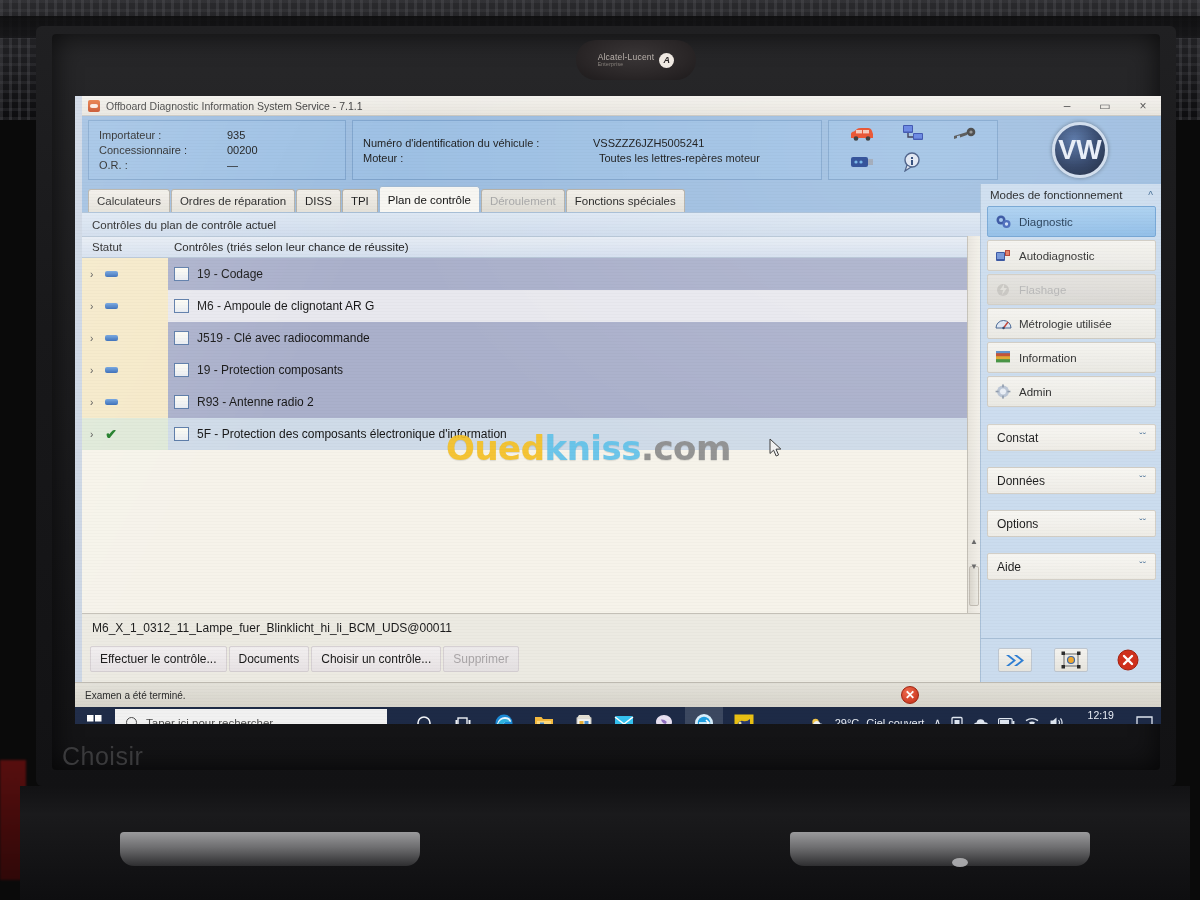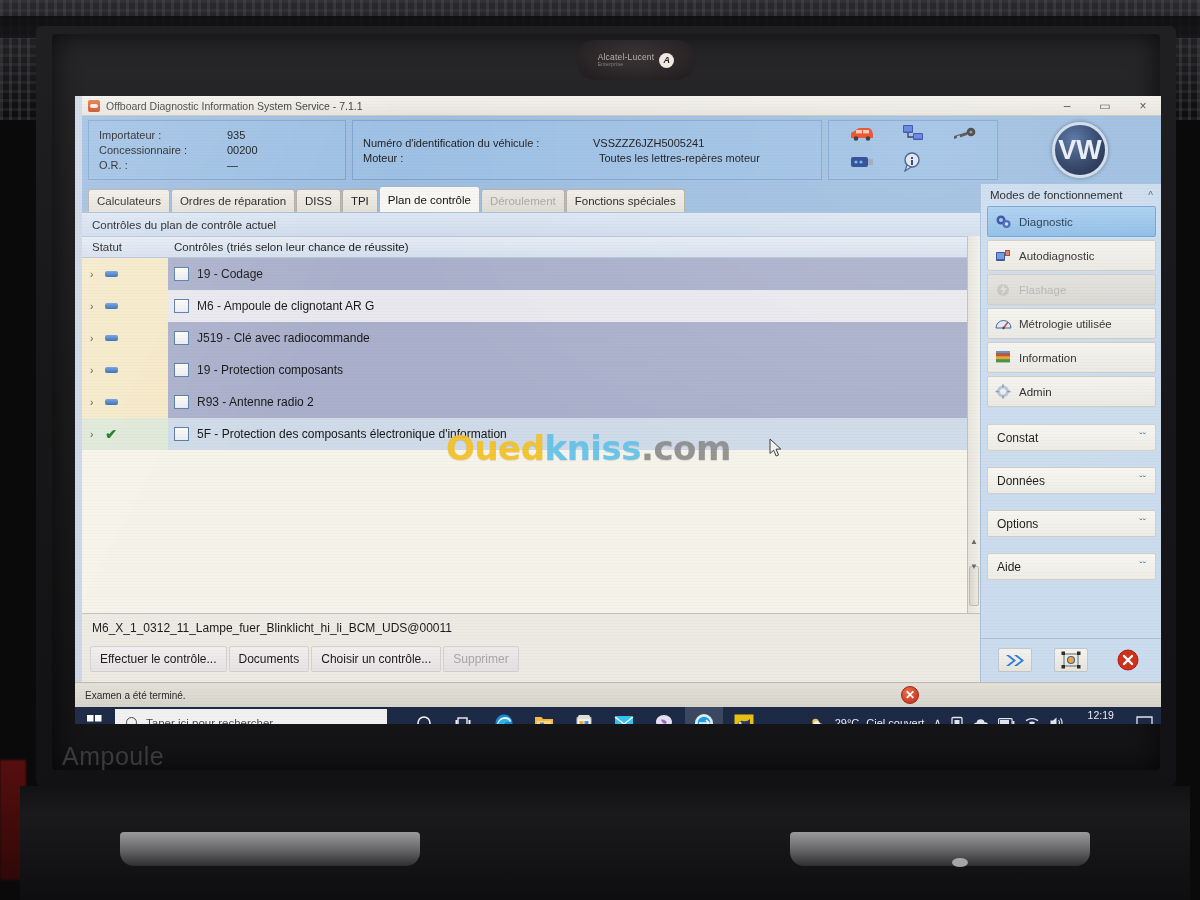--- a/index.html
+++ b/index.html
@@ -426,21 +426,21 @@
   <div class="bezel"></div>
 
   <div class="bezel-badge">
     <div class="bb-txt">
       <div class="bb1">Alcatel-Lucent</div>
       <div class="bb2">Enterprise</div>
     </div>
     <div class="bb-logo">A</div>
   </div>
 
-  <div class="lenovo">Ampoule</div>
+  <div class="lenovo">Choisir</div>
 
   <div class="base"></div>
   <div class="hinge-l"></div>
   <div class="hinge-r"></div>
   <div class="base-dot"></div>
 
   <div class="screen">
 
     <div class="app">
 

